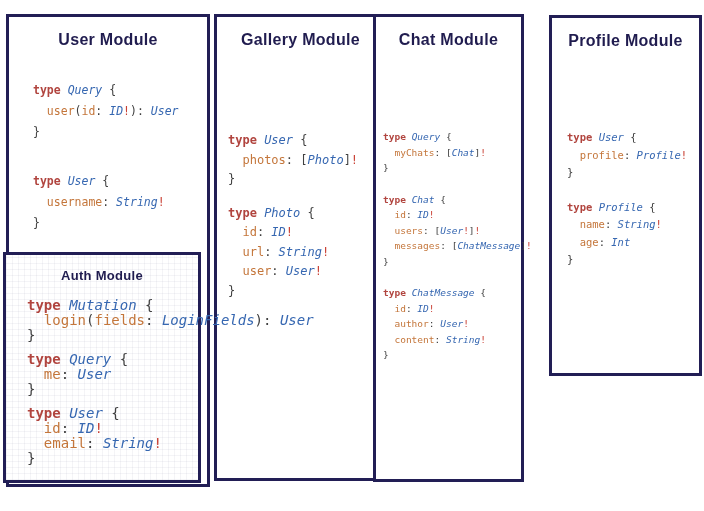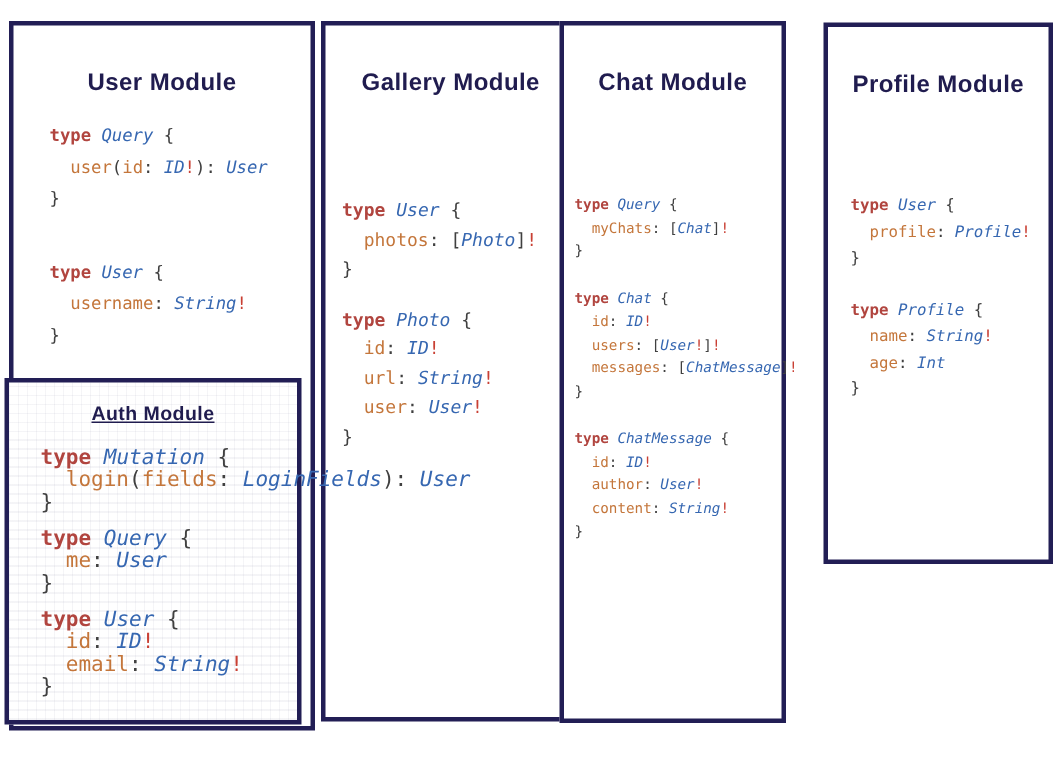--- a/index.html
+++ b/index.html
@@ -24,23 +24,23 @@
     left:3px;top:252px;width:198px;height:231px;z-index:5;
     background-color:#ffffff;
     background-image:
       repeating-linear-gradient(0deg, rgba(45,45,95,0.05) 0, rgba(45,45,95,0.05) 1px, transparent 1px, transparent 6px),
       repeating-linear-gradient(90deg, rgba(45,45,95,0.05) 0, rgba(45,45,95,0.05) 1px, transparent 1px, transparent 6px);
   }
   .title{
     margin:0;text-align:center;color:#201c4f;
     font-family:"Liberation Sans",sans-serif;
     font-weight:700;letter-spacing:0.3px;
-    padding-top:30px;font-size:16px;line-height:1.15;
+    padding-top:14px;font-size:16px;line-height:1.15;
   }
-  .auth .title{padding-top:14px;font-size:13px;text-decoration:underline;}
+  .auth .title{padding-top:14px;font-size:13px;}
   .code{
     position:absolute;margin:0;
     font-family:"DejaVu Sans Mono","Liberation Mono",monospace;
     white-space:pre;color:#404040;
   }
   .code1{left:24px;top:63px;font-size:11.5px;line-height:21px;}
   .code1 .cblock{margin-bottom:28px;}
   .code-auth{left:21px;top:43px;font-size:14px;line-height:15px;}
   .code-auth .cblock{margin-bottom:9px;}
   .code2{left:11px;top:114px;font-size:12px;line-height:19.5px;}

